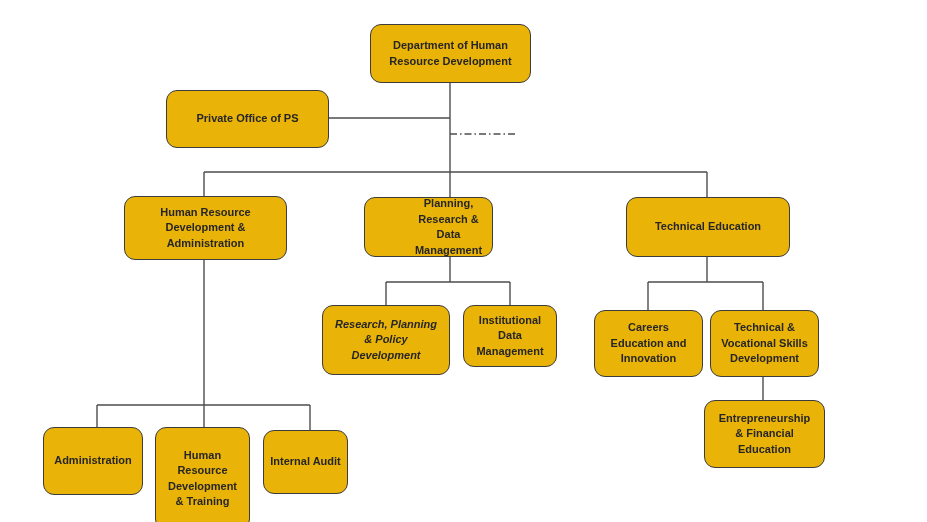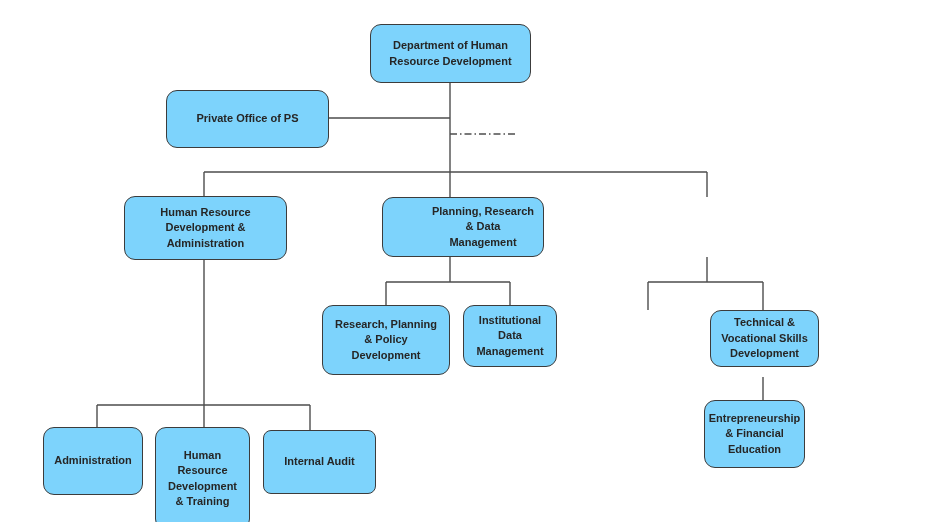--- a/index.html
+++ b/index.html
@@ -15,48 +15,48 @@
     position: absolute;
     left: 0; top: 0;
     width: 927px; height: 522px;
     pointer-events: none;
   }
   .node {
     position: absolute;
     box-sizing: border-box;
     border: 1.6px solid #3c3c3c;
     border-radius: 11px;
-    background: #7dd3fc;
+    background: #eab308;
     display: flex;
     align-items: center;
     justify-content: center;
     text-align: center;
     color: #262626;
     font-size: 11px;
     font-weight: bold;
     line-height: 15.5px;
     padding: 2px 4px;
   }
   .lbl { white-space: pre-line; position: relative; }
   
   #n-dept  { left: 370px; top: 24px;  width: 161px; height: 59px; }
   #n-po    { left: 166px; top: 90px;  width: 163px; height: 58px; }
   #n-pc    { left: 515px; top: 109px; width: 135px; height: 49px; border: none; background: transparent; }
   #n-pc .pc-border { position: absolute; left: 0; top: 0; width: 100%; height: 100%; }
   #n-hrda  { left: 124px; top: 196px; width: 163px; height: 64px; }
-  #n-prdm  { left: 382px; top: 197px; width: 162px; height: 60px; padding-left: 44px; }
+  #n-prdm  { left: 364px; top: 197px; width: 129px; height: 60px; padding-left: 44px; }
   #n-te    { left: 626px; top: 197px; width: 164px; height: 60px; }
-  #n-rppd  { left: 322px; top: 305px; width: 128px; height: 70px; }
+  #n-rppd  { left: 322px; top: 305px; width: 128px; height: 70px; font-style: italic; }
   #n-idm   { left: 463px; top: 305px; width: 94px;  height: 62px; }
   #n-cei   { left: 594px; top: 310px; width: 109px; height: 67px; }
-  #n-tvsd  { left: 710px; top: 310px; width: 109px; height: 57px; }
-  #n-efe   { left: 704px; top: 400px; width: 101px; height: 68px; }
+  #n-tvsd  { left: 710px; top: 310px; width: 109px; height: 67px; }
+  #n-efe   { left: 704px; top: 400px; width: 121px; height: 68px; }
   #n-admin { left: 43px;  top: 427px; width: 100px; height: 68px; }
   #n-hrdt  { left: 155px; top: 427px; width: 95px;  height: 103px; }
-  #n-ia    { left: 263px; top: 430px; width: 113px;  height: 64px; border-radius: 8px; }
+  #n-ia    { left: 263px; top: 430px; width: 85px;  height: 64px; }
 </style>
 </head>
 <body>
 
 <div class="stage">
 
   <svg class="wires" width="927" height="522" viewBox="0 0 927 522" xmlns="http://www.w3.org/2000/svg">
     <g stroke="#4d4d4d" stroke-width="1.4" fill="none">
       <path d="M450 83 V197"></path>
       <path d="M329 118 H450"></path>
@@ -95,33 +95,41 @@
     <span class="lbl">Human Resource
 Development &amp;
 Administration</span>
   </div>
 
   <div class="node" id="n-prdm">
     <span class="lbl">Planning, Research &amp; Data
 Management</span>
   </div>
 
+  <div class="node" id="n-te">
+    <span class="lbl">Technical Education</span>
+  </div>
 
   <div class="node" id="n-rppd">
     <span class="lbl">Research, Planning
 &amp; Policy
 Development</span>
   </div>
 
   <div class="node" id="n-idm">
     <span class="lbl">Institutional
 Data
 Management</span>
   </div>
 
+  <div class="node" id="n-cei">
+    <span class="lbl">Careers
+Education and
+Innovation</span>
+  </div>
 
   <div class="node" id="n-tvsd">
     <span class="lbl">Technical &amp;
 Vocational Skills
 Development</span>
   </div>
 
   <div class="node" id="n-efe">
     <span class="lbl">Entrepreneurship
 &amp; Financial

